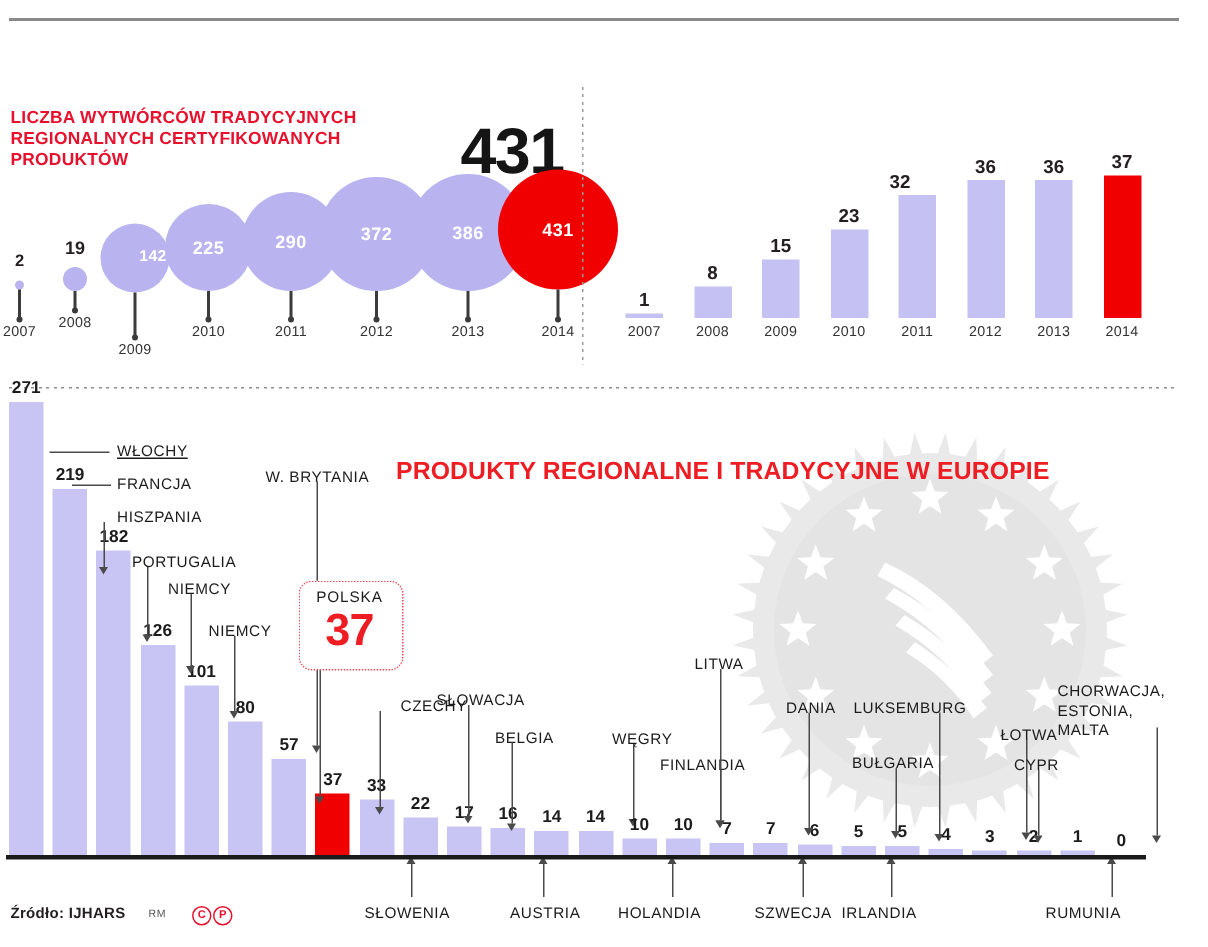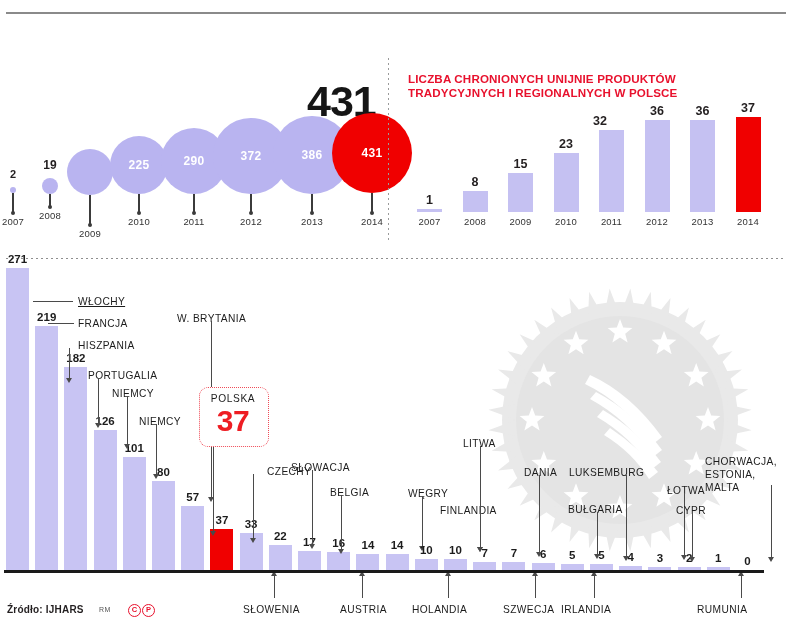--- a/index.html
+++ b/index.html
@@ -88,36 +88,37 @@
   .watermark{position:absolute;left:470px;top:270px;width:300px;height:300px;opacity:1;}
 </style>
 </head>
 <body>
 
 <div id="root">
 
   <div class="topRule"></div>
 
 
+  <div class="redHead" style="left:7px;top:72px;width:300px;">LICZBA WYTWÓRCÓW TRADYCYJNYCH REGIONALNYCH CERTYFIKOWANYCH PRODUKTÓW</div>
 
   <div class="big431" style="left:307px;top:77px;">431</div>
 
   <div id="bubbles">
       <div class="bubble" style="left: 9.78px; top: 186.78px; width: 6.44px; height: 6.44px;"></div>
       <div class="val" style="left: 4px; top: 168px; width: 18px; text-align: center; font-size: 11px;">2</div>
       <div class="stem" style="left: 12.2px; top: 193.22px; height: 18.78px;"></div>
       <div class="stemDot" style="left: 11px; top: 211px;"></div>
       <div class="yr" style="left: -3px; top: 216px; width: 32px; text-align: center;">2007</div>
       <div class="bubble" style="left: 41.72px; top: 177.72px; width: 16.56px; height: 16.56px;"></div>
       <div class="val" style="left: 41px; top: 158px; width: 18px; text-align: center; font-size: 12px;">19</div>
       <div class="stem" style="left: 49.2px; top: 194.28px; height: 11.72px;"></div>
       <div class="stemDot" style="left: 48px; top: 205px;"></div>
       <div class="yr" style="left: 34px; top: 210px; width: 32px; text-align: center;">2008</div>
       <div class="bubble" style="left: 67px; top: 149px; width: 46px; height: 46px;"></div>
-      <div class="bubbleLbl" style="left: 56px; top: 165.49px; width: 52px; font-size: 10.5px; margin-top: 45px;">142</div>
+      <div class="bubbleLbl" style="left: 76px; top: 165.49px; width: 52px; font-size: 10.5px;">142</div>
       <div class="stem" style="left: 89.2px; top: 195px; height: 29px;"></div>
       <div class="stemDot" style="left: 88px; top: 223px;"></div>
       <div class="yr" style="left: 74px; top: 228px; width: 32px; text-align: center;">2009</div>
       <div class="bubble" style="left: 109.56px; top: 135.56px; width: 58.88px; height: 58.88px;"></div>
       <div class="bubbleLbl" style="left: 113px; top: 157.56px; width: 52px; font-size: 12px;">225</div>
       <div class="stem" style="left: 138.2px; top: 194.44px; height: 17.56px;"></div>
       <div class="stemDot" style="left: 137px; top: 211px;"></div>
       <div class="yr" style="left: 123px; top: 216px; width: 32px; text-align: center;">2010</div>
       <div class="bubble" style="left: 160.88px; top: 127.88px; width: 66.24px; height: 66.24px;"></div>
       <div class="bubbleLbl" style="left: 168px; top: 153.56px; width: 52px; font-size: 12px;">290</div>
@@ -136,21 +137,20 @@
       <div class="yr" style="left: 296px; top: 216px; width: 32px; text-align: center;">2013</div>
       <div class="bubble red" style="left: 331.52px; top: 112.52px; width: 80.96px; height: 80.96px;"></div>
       <div class="bubbleLbl" style="left: 346px; top: 145.56px; width: 52px; font-size: 12px;">431</div>
       <div class="stem" style="left: 371.2px; top: 193.48px; height: 18.52px;"></div>
       <div class="stemDot" style="left: 370px; top: 211px;"></div>
       <div class="yr" style="left: 356px; top: 216px; width: 32px; text-align: center;">2014</div>
     </div>
 
   <div class="vDivider"></div>
 
-  <div class="redHead" style="left:408px;top:72px;width:320px;">LICZBA CHRONIONYCH UNIJNIE PRODUKTÓW TRADYCYJNYCH I REGIONALNYCH W POLSCE</div>
 
   <div id="polandBars">
       <div class="vbar" style="left: 417px; top: 209px; width: 25px; height: 3px;"></div>
       <div class="val" style="left: 411px; top: 193px; width: 37px; text-align: center; font-size: 12.5px;">1</div>
       <div class="yr" style="left: 410px; top: 216px; width: 39px; text-align: center;">2007</div>
       <div class="vbar" style="left: 462.5px; top: 191px; width: 25px; height: 21px;"></div>
       <div class="val" style="left: 456.5px; top: 175px; width: 37px; text-align: center; font-size: 12.5px;">8</div>
       <div class="yr" style="left: 455.5px; top: 216px; width: 39px; text-align: center;">2008</div>
       <div class="vbar" style="left: 508px; top: 173px; width: 25px; height: 39px;"></div>
       <div class="val" style="left: 502px; top: 157px; width: 37px; text-align: center; font-size: 12.5px;">15</div>
@@ -236,20 +236,21 @@
         <path d="M105.99999999999996 60.789764466969416 L109.20930747751686 69.3725316776822 L118.36373471183695 69.7725435400951 L111.1927685789715 75.47699725625662 L113.64120827980211 84.30698539384373 L105.99999999999996 79.24976446696941 L98.35879172019781 84.30698539384373 L100.80723142102842 75.47699725625662 L93.63626528816296 69.7725435400951 L102.79069252248306 69.3725316776822 Z"></path>
       </g>
     <g fill="#ffffff">
       <path d="M120 105 q40 18 72 62 l-9 7 q-30 -42 -68 -60z"></path>
       <path d="M126 122 q38 20 66 58 l-9 7 q-26 -38 -63 -58z"></path>
       <path d="M133 140 q34 20 58 52 l-9 7 q-22 -33 -55 -52z"></path>
       <path d="M140 158 q30 20 48 44 l-9 7 q-17 -27 -45 -44z"></path>
     </g>
   </svg>
 
+  <div class="euroTitle" style="left:264px;top:305px;">PRODUKTY REGIONALNE I TRADYCYJNE W EUROPIE</div>
 
   <div id="europe">
       <div class="cbar" style="left: 6px; top: 268px; width: 23px; height: 302px;"></div>
       <div class="cval" style="left: -2px; top: 253px; width: 39px;">271</div>
       <div class="clbl" style="left: 78px; top: 296px; width: auto; line-height: normal; white-space: nowrap; text-decoration: underline;">WŁOCHY</div>
       <div class="lead" style="left: 33px; top: 301px; width: 40px; height: 1.4px;"></div>
       <div class="cbar" style="left: 35.2px; top: 326px; width: 23px; height: 244px;"></div>
       <div class="cval" style="left: 27.2px; top: 311px; width: 39px;">219</div>
       <div class="clbl" style="left: 78px; top: 318px; width: auto; line-height: normal; white-space: nowrap;">FRANCJA</div>
       <div class="lead" style="left: 48px; top: 323px; width: 26px; height: 1.4px;"></div>

